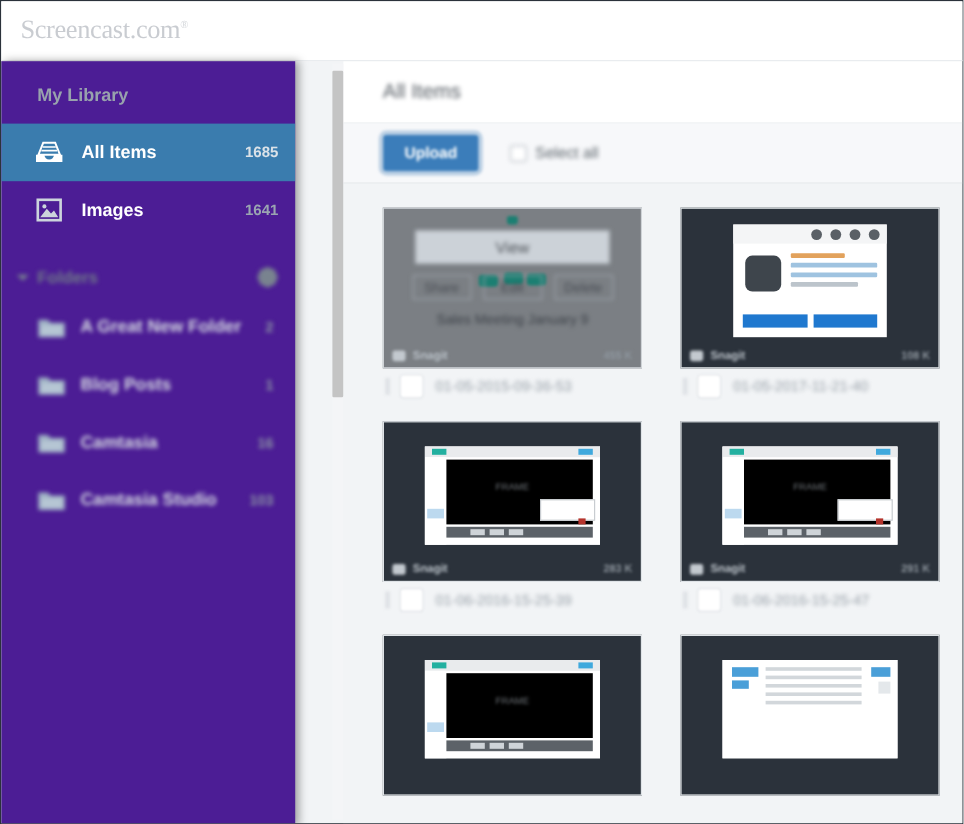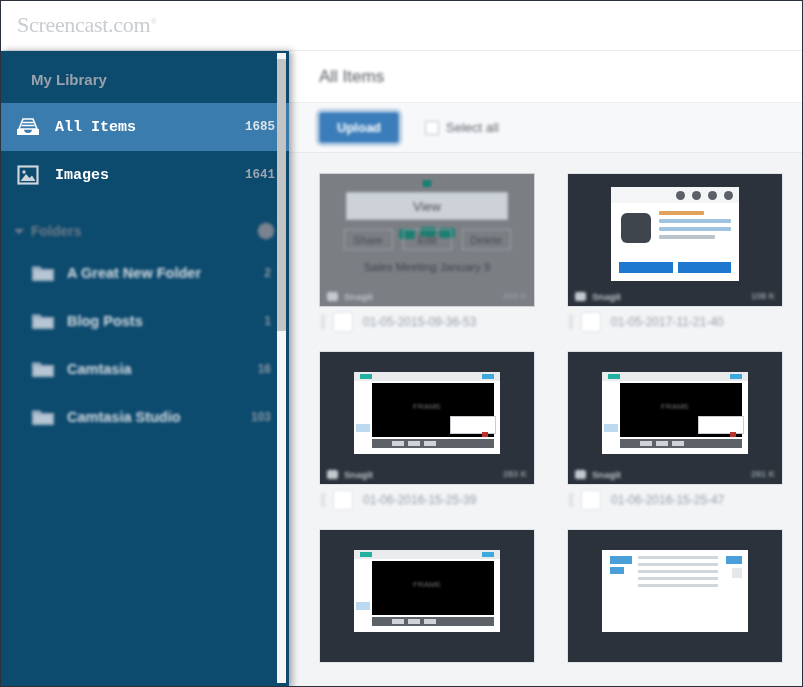--- a/index.html
+++ b/index.html
@@ -50,48 +50,47 @@
     font-size: 9px;
     vertical-align: super;
     color: #d3d6da;
   }
 
   
   .sidebar {
     position: absolute;
     left: 0;
     top: 50px;
-    width: 288px;
+    width: 245px;
     height: 637px;
-    background: #0c4a6e;
+    background: #4c1d95;
     box-shadow: 3px 0 7px rgba(0,0,0,0.35);
     z-index: 5;
     overflow: hidden;
   }
   .sidebar-title {
     color: #98a2ad;
     font-size: 15px;
     font-weight: bold;
     padding: 20px 0 0 30px;
     height: 52px;
     box-sizing: border-box;
     user-select: none;
   }
 
   .nav-item {
     position: relative;
     height: 48px;
     display: flex;
     align-items: center;
-    padding-left: 14px;
+    padding-left: 27px;
     padding-right: 14px;
     box-sizing: border-box;
     color: #ffffff;
     cursor: pointer;
-    font-family: Liberation Mono, monospace;
   }
   .nav-item.active {
     background: #3a7cae;
   }
   .nav-icon {
     width: 26px;
     height: 26px;
     margin-right: 14px;
     flex: 0 0 26px;
     display: flex;

